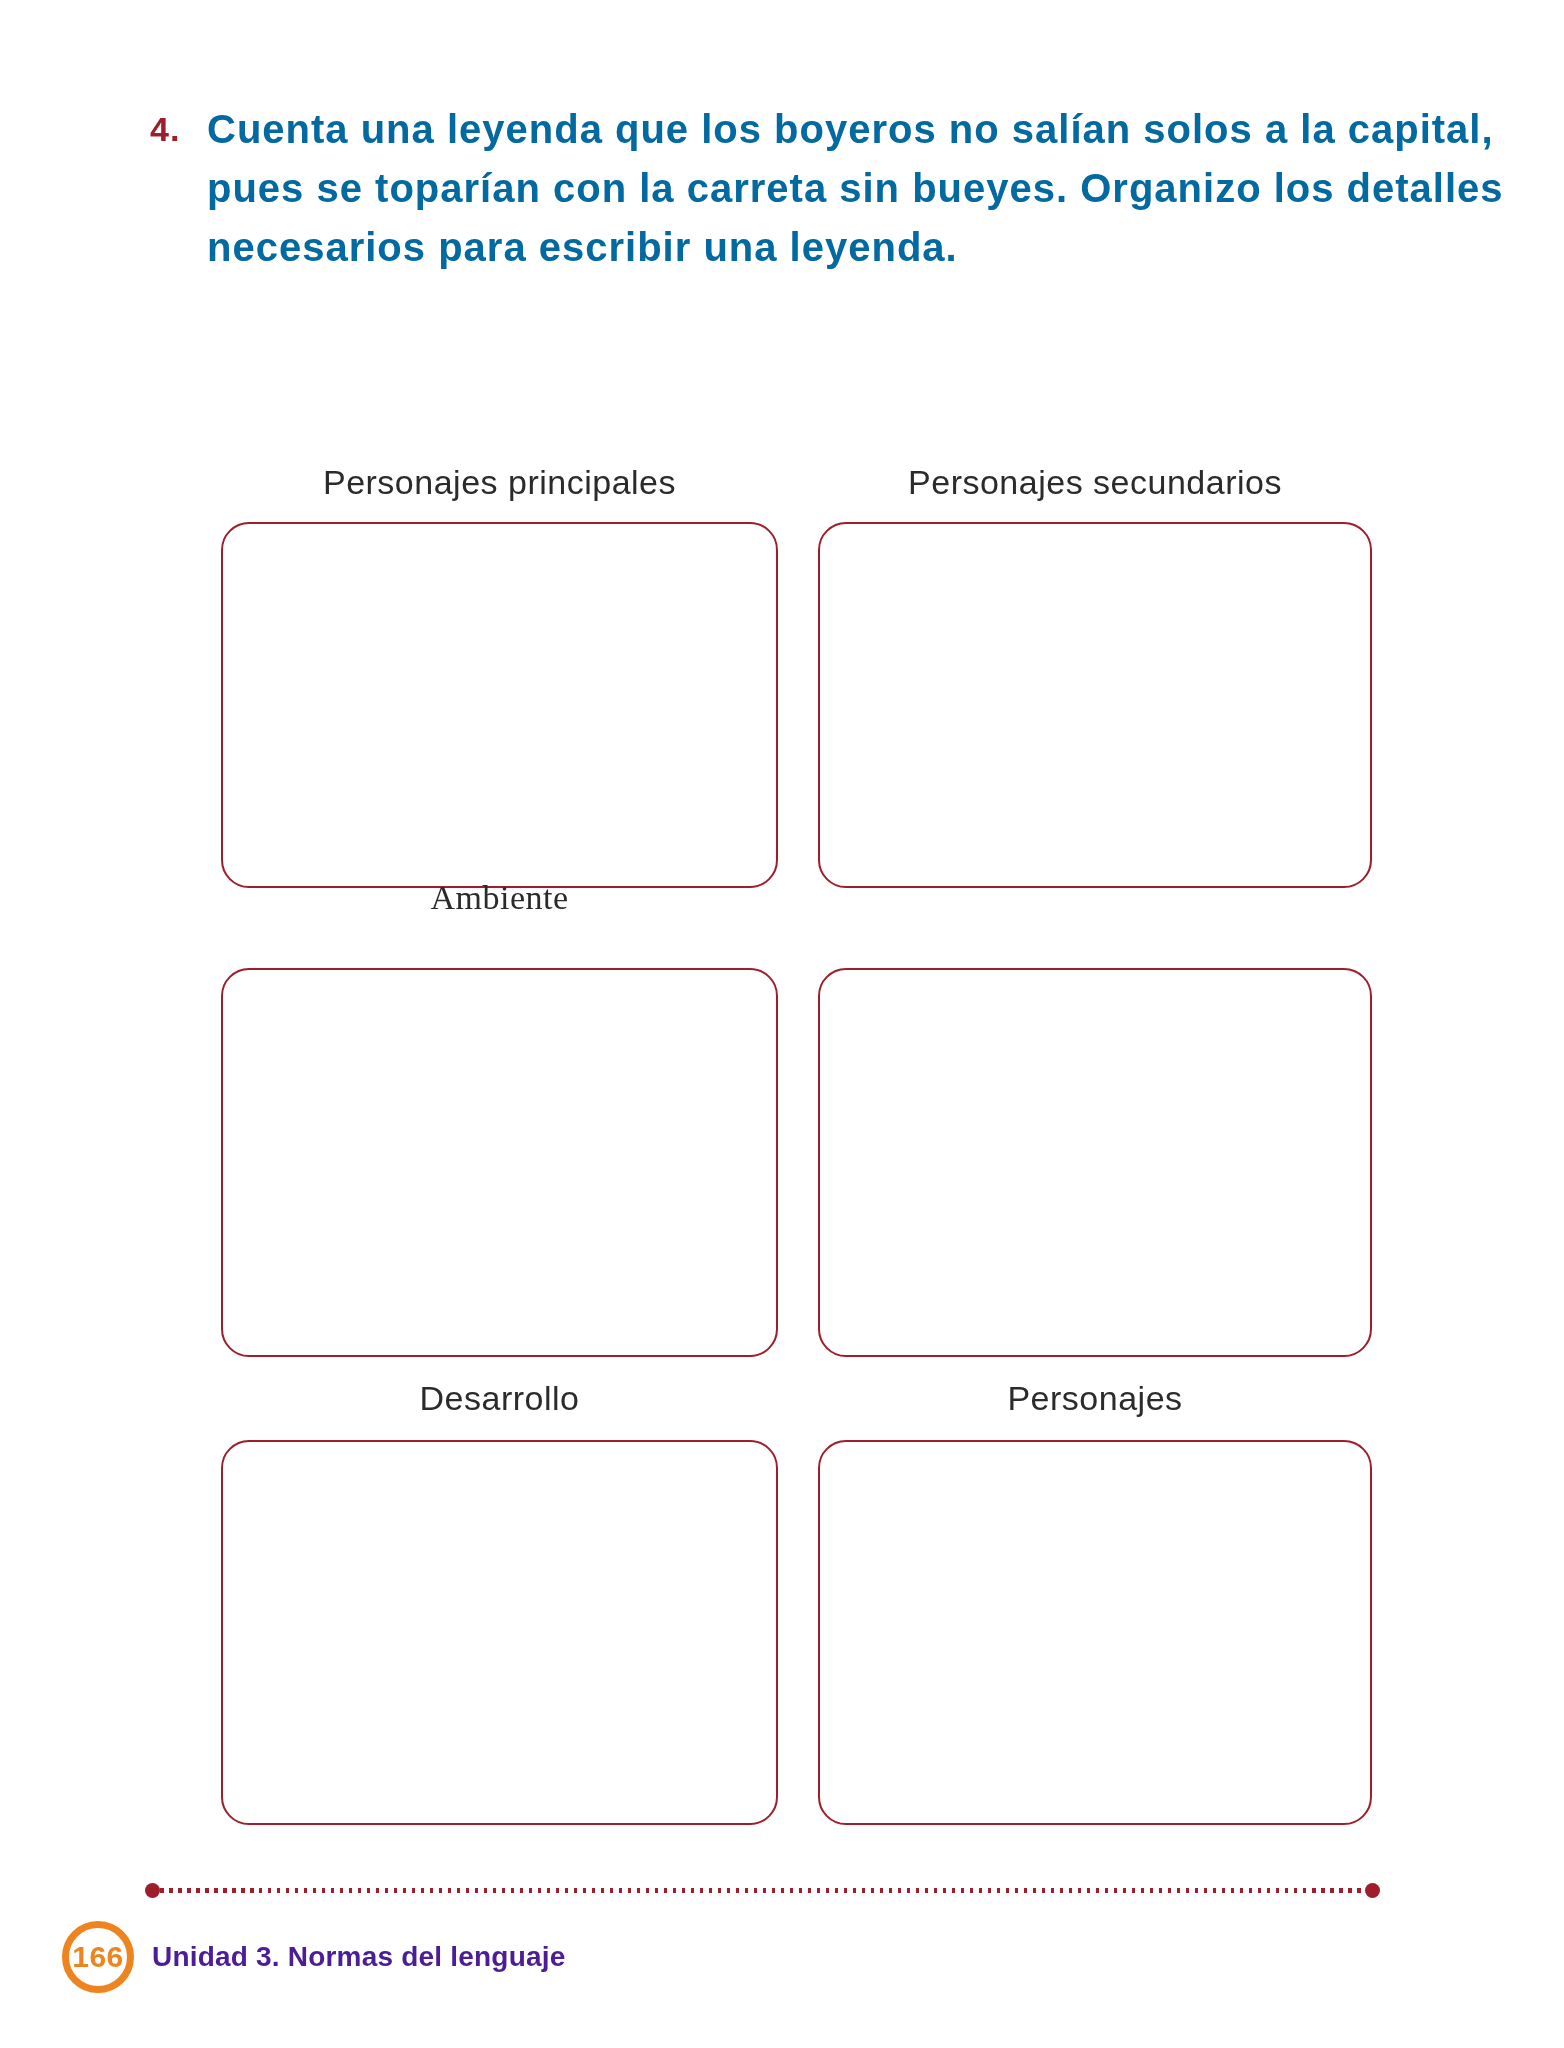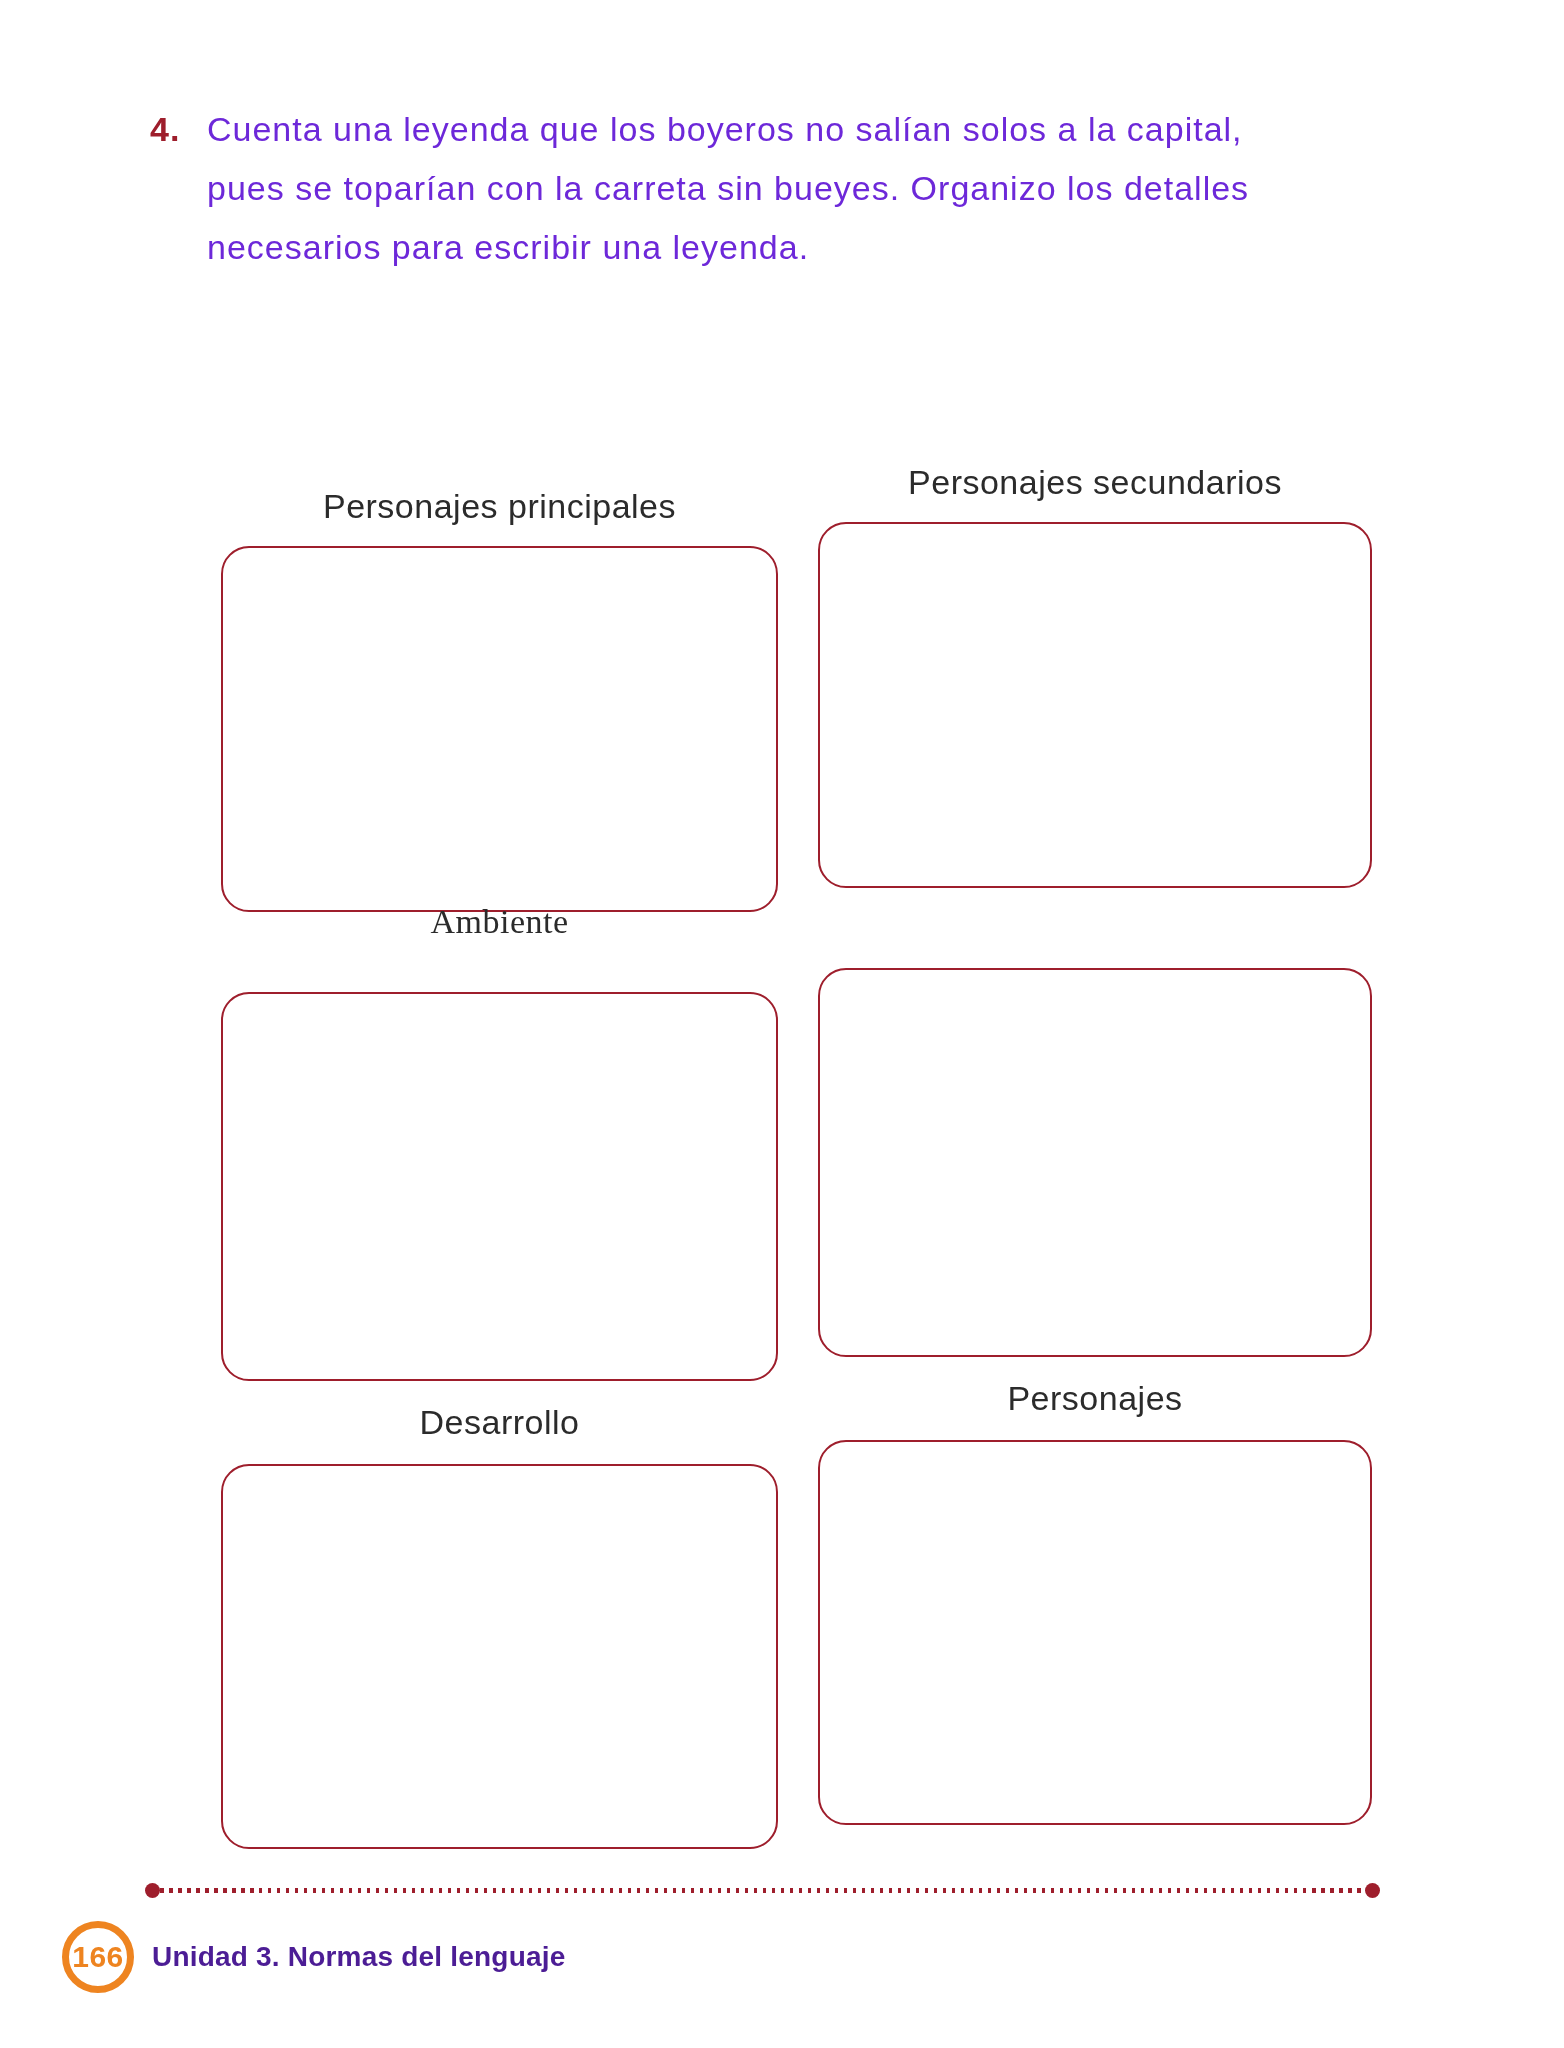--- a/index.html
+++ b/index.html
@@ -16,21 +16,21 @@
     position:absolute;left:150px;top:100px;width:1330px;
     display:flex;align-items:flex-start;
   }
   .instruction-number{
     width:57px;flex:0 0 57px;
     font-size:34px;font-weight:700;color:#9e1e2c;
     line-height:59px;letter-spacing:1px;
   }
   .instruction-lines{flex:1;}
   .instruction-line{
-    font-size:34px;font-weight:400;color:#6d28d9;
+    font-size:40px;font-weight:700;color:#0369a1;
     line-height:59px;letter-spacing:1px;white-space:nowrap;
   }
   
   .ws-title{
     position:absolute;left:0;top:348px;width:1564px;
     text-align:center;
     font-size:37px;font-weight:700;color:#9e1e2c;
     letter-spacing:0.5px;
   }
   
@@ -40,21 +40,21 @@
     font-size:34px;color:#2b2b2b;letter-spacing:0.5px;
     line-height:44px;
   }
   .cell-box{
     position:absolute;
     background:#ffffff;
     border:2px solid #9e1e2c;
     border-radius:28px;
     box-sizing:border-box;
   }
-  .col-l{left:221px;width:557px;margin-top:24px;}
+  .col-l{left:221px;width:557px;}
   .col-r{left:818px;width:554px;text-align:center;}
   .lbl-r1{top:460px;}
   .lbl-r2{top:876px;font-family:Liberation Serif, serif;}
   .lbl-r3{top:1376px;}
   .box-r1{top:522px;height:366px;}
   .box-r2{top:968px;height:389px;}
   .box-r3{top:1440px;height:385px;}
   
   .dotted-line{
     position:absolute;left:160px;top:1888px;width:1205px;height:5px;

